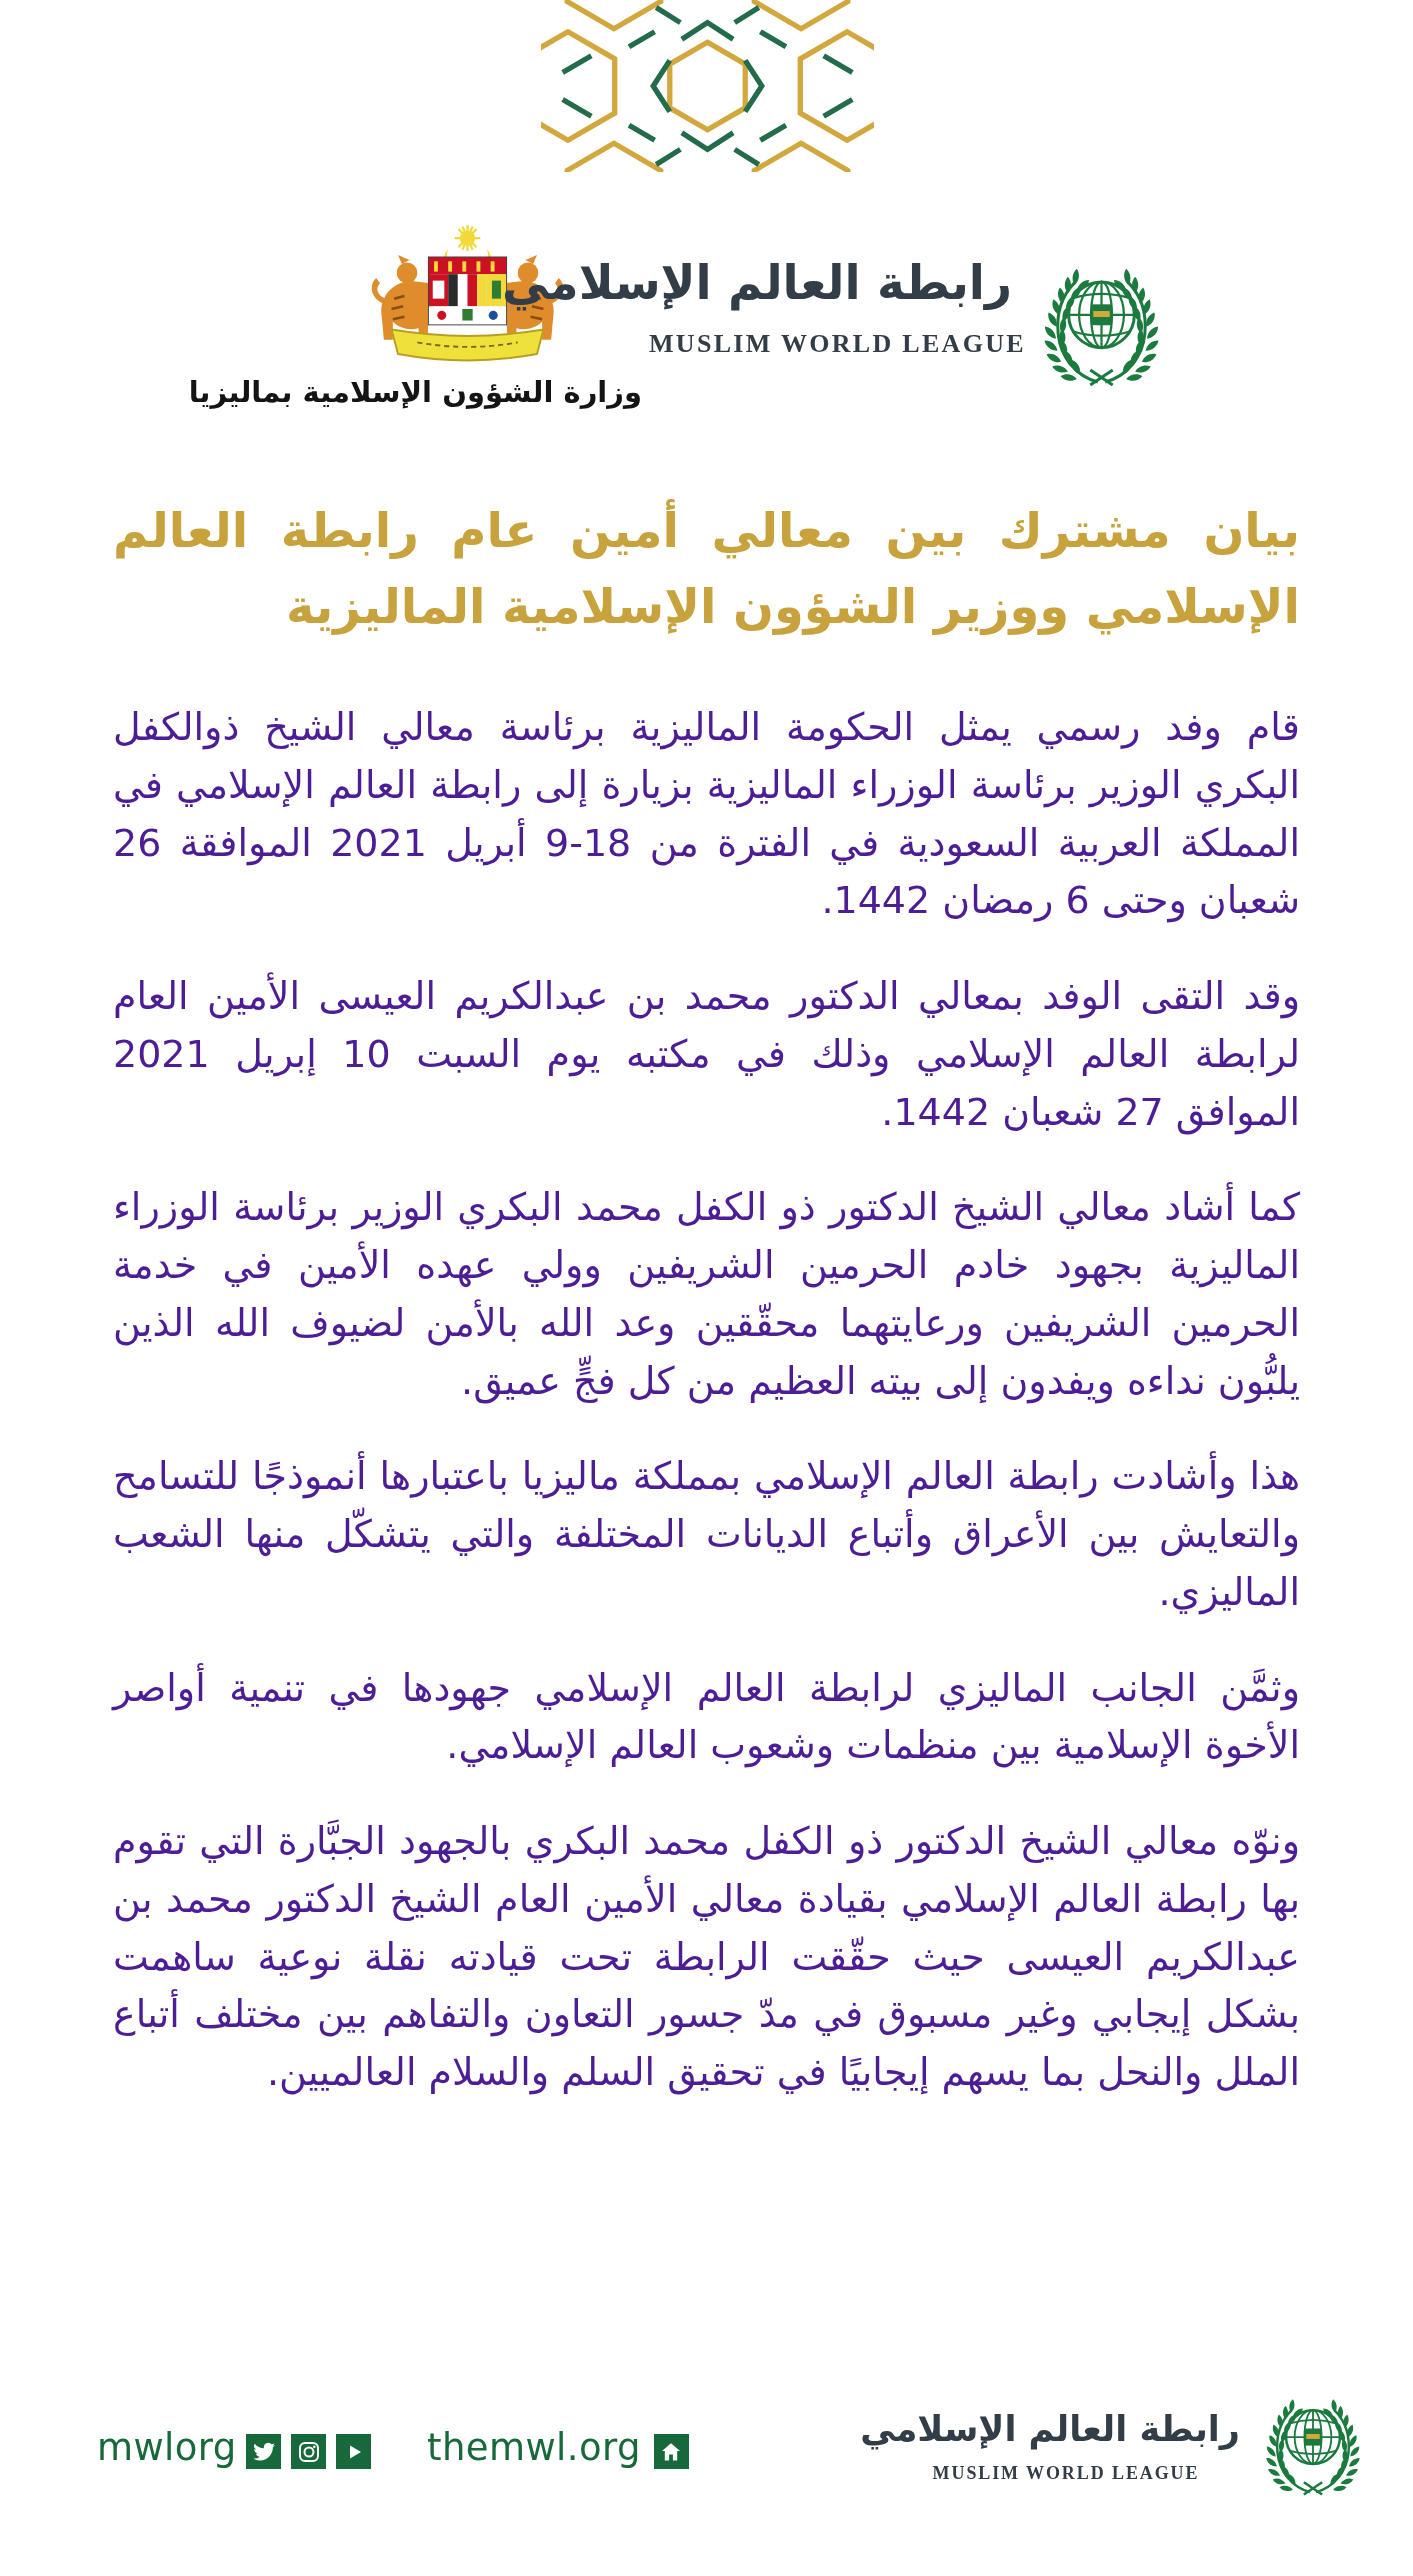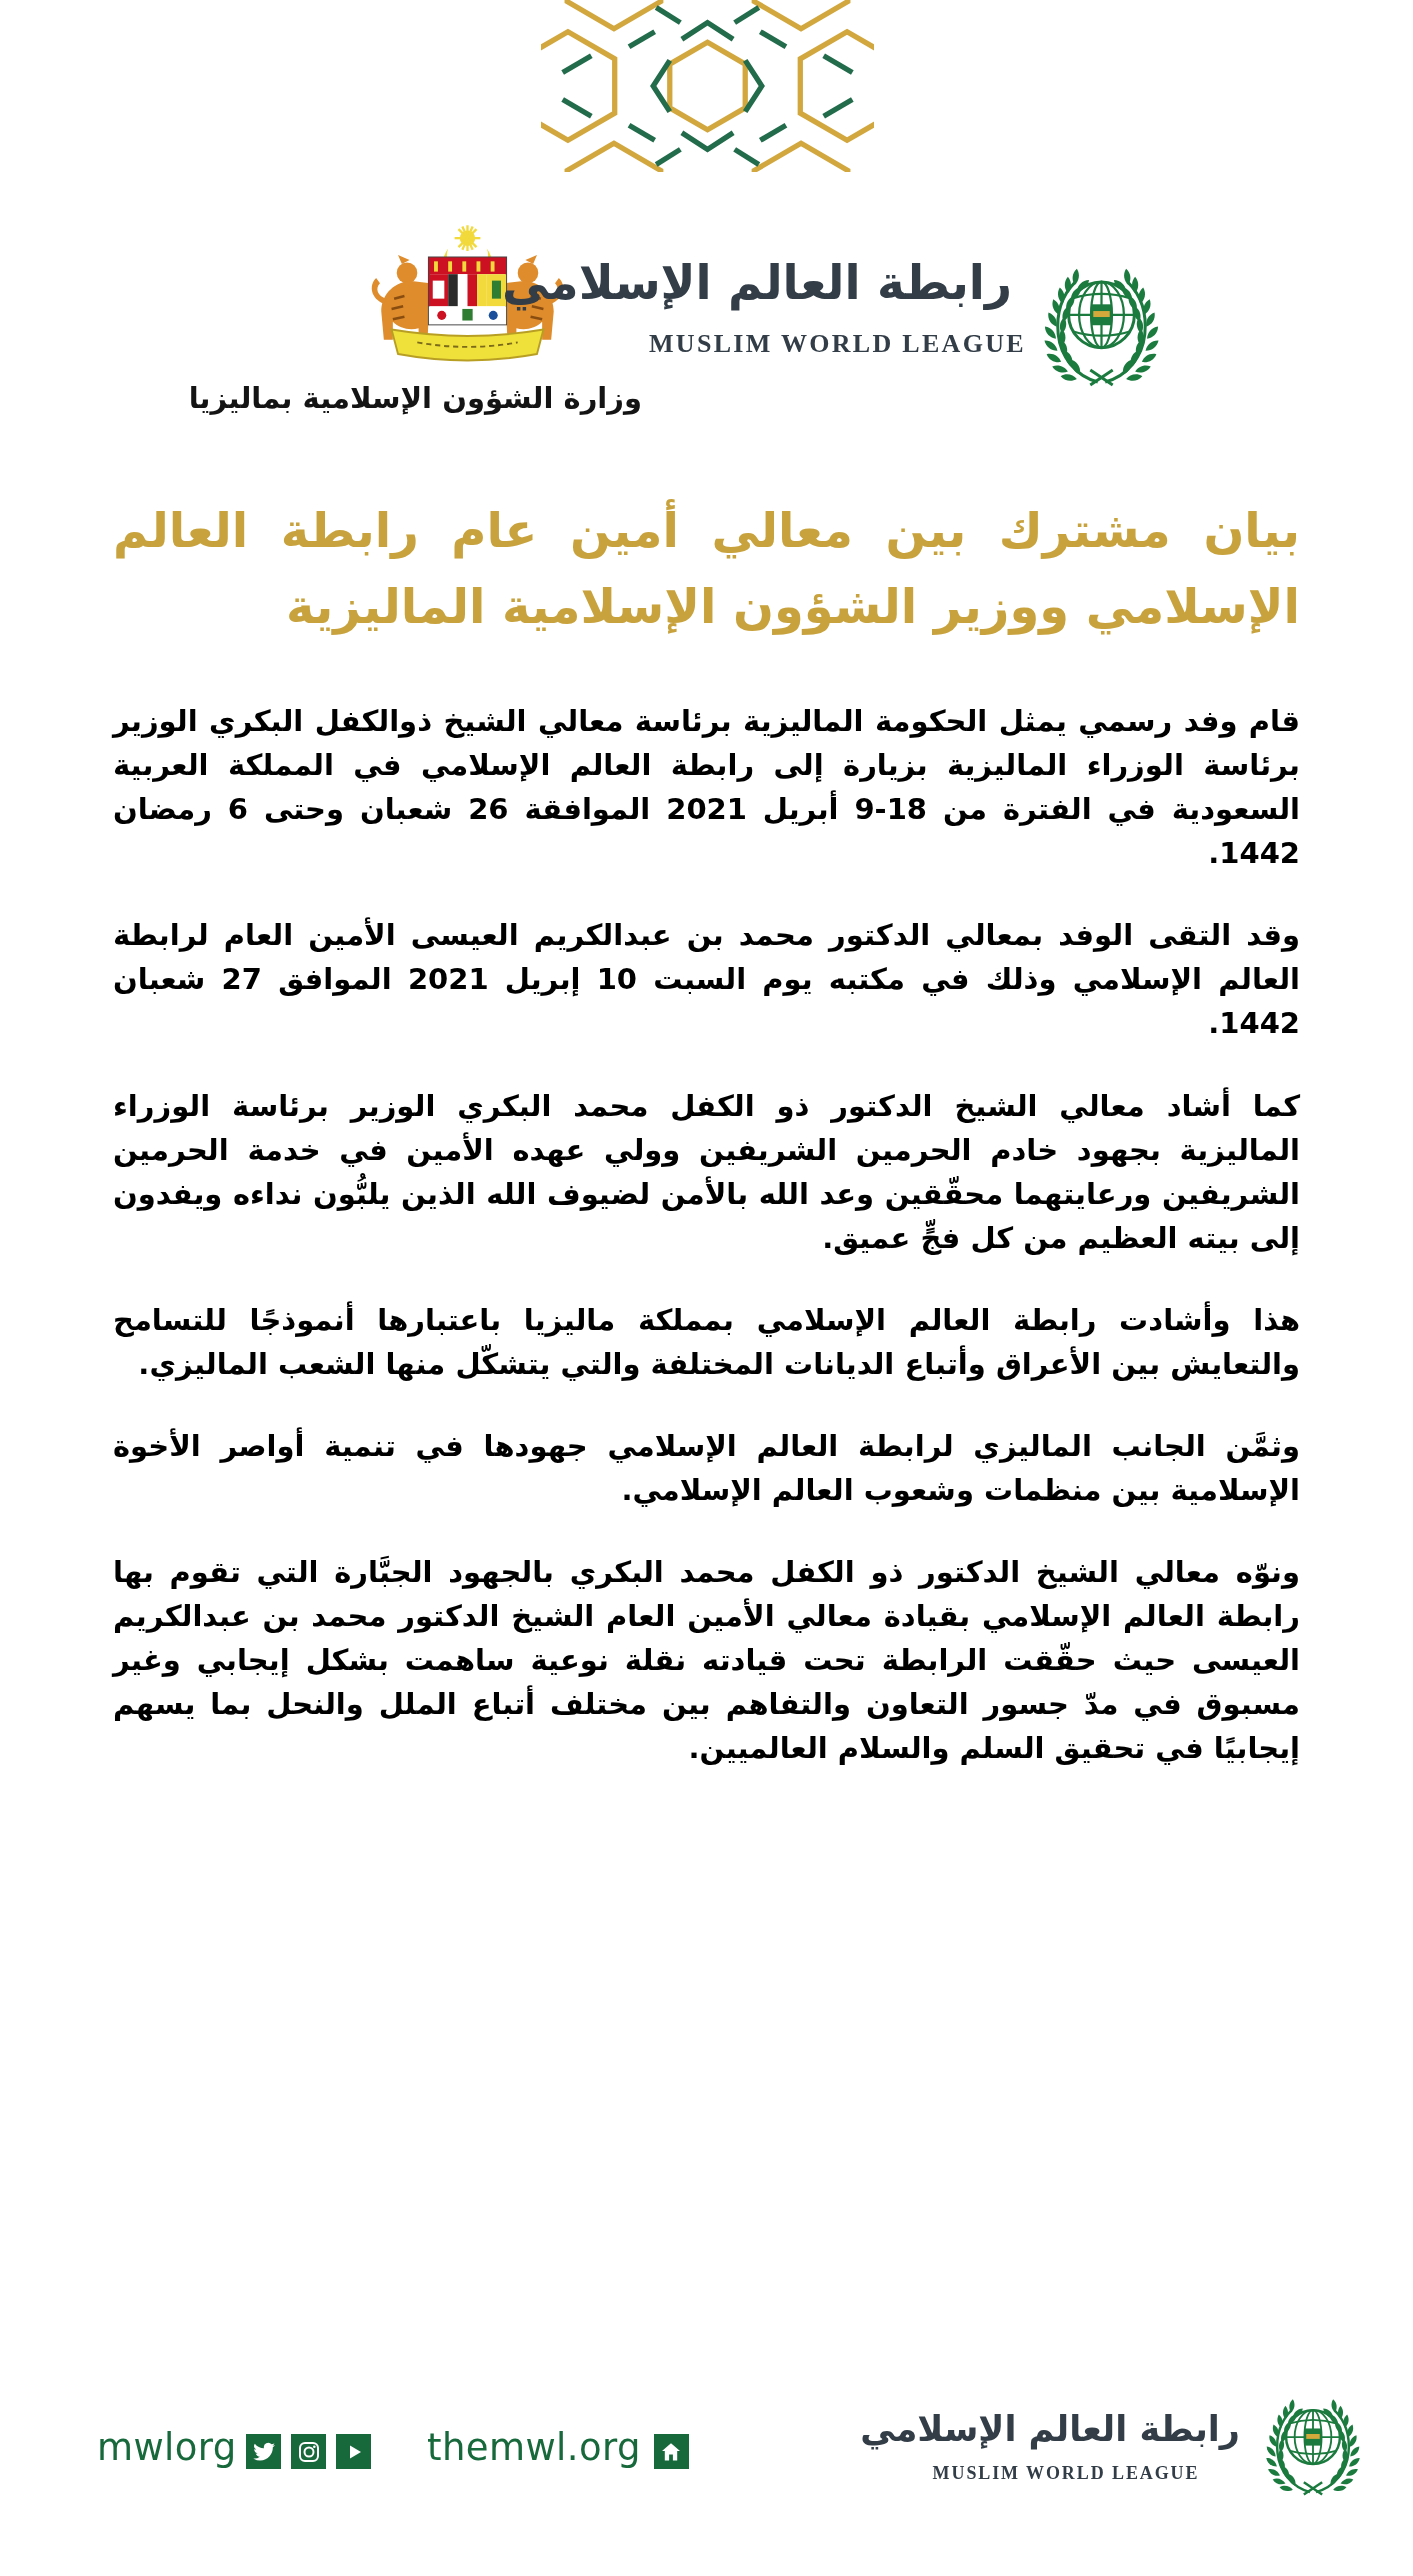--- a/index.html
+++ b/index.html
@@ -8,21 +8,21 @@
     position:relative; width:1414px; height:2576px;
     background:#ffffff; margin:0 auto; overflow:hidden;
     font-family:"DejaVu Sans", sans-serif;
   }
   
   .ornament { position:absolute; left:541px; top:0; width:333px; height:172px; }
 
   
   .malaysia-block { position:absolute; left:293px; top:224px; width:349px; text-align:center; }
   .malaysia-caption {
-    margin-top:6px; font-size:29px; font-weight:bold; color:#141414;
+    margin-top:0; font-size:29px; font-weight:bold; color:#141414;
     direction:rtl; white-space:nowrap;
   }
   .mwl-text { position:absolute; left:649px; top:251px; width:363px; text-align:center; }
   .mwl-arabic {
     font-size:47px; font-weight:bold; color:#323D47; direction:rtl;
     white-space:nowrap; line-height:1.35;
   }
   .mwl-english {
     margin-top:15px; font-family:"Liberation Serif", serif; font-weight:bold;
     font-size:26px; letter-spacing:2.3px; color:#323D47; white-space:nowrap;
@@ -33,21 +33,21 @@
   .title {
     position:absolute; left:113px; top:493px; width:1187px;
     direction:rtl; text-align:justify; text-align-last:right;
     font-size:48px; line-height:1.58; font-weight:bold; color:#C8A23C;
   }
 
   
   .body-text { position:absolute; left:113px; top:699px; width:1187px; }
   .para {
     direction:rtl; text-align:justify; text-align-last:right;
-    font-size:29px; line-height:1.52; font-weight:bold; color:#000000;
+    font-size:38px; line-height:1.52; font-weight:normal; color:#4c1d95;
     margin-bottom:38px;
   }
 
   
   .footer-social {
     position:absolute; left:97px; top:2419px; height:50px;
     display:flex; align-items:flex-end;
   }
   .social-handle, .website-label {
     font-size:37px; color:#17693C; letter-spacing:0.4px;

